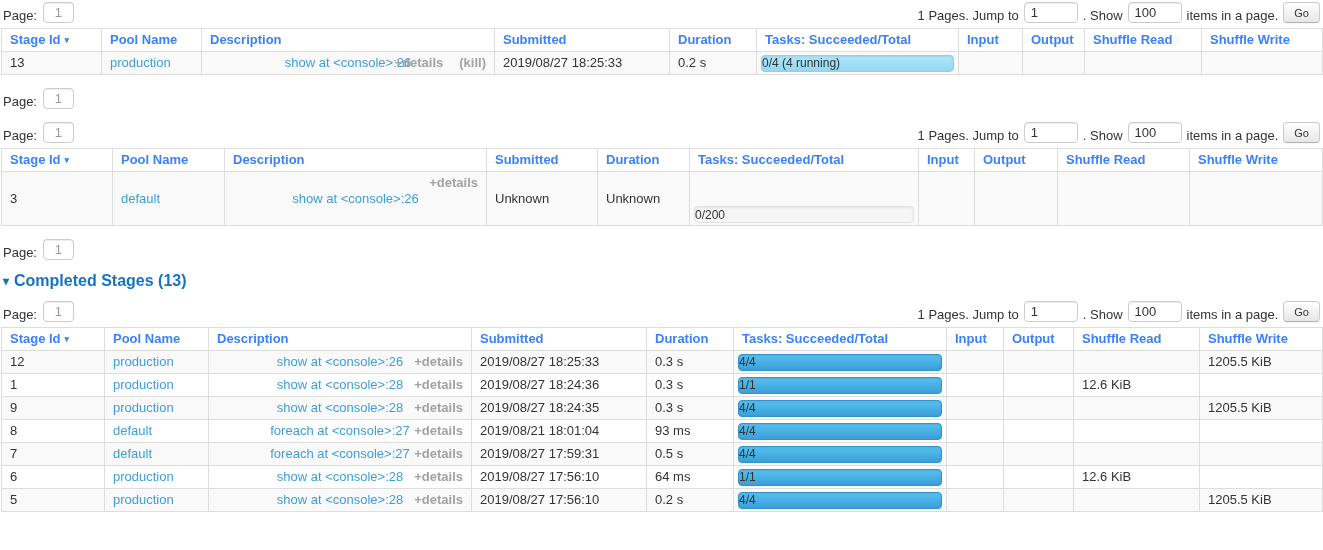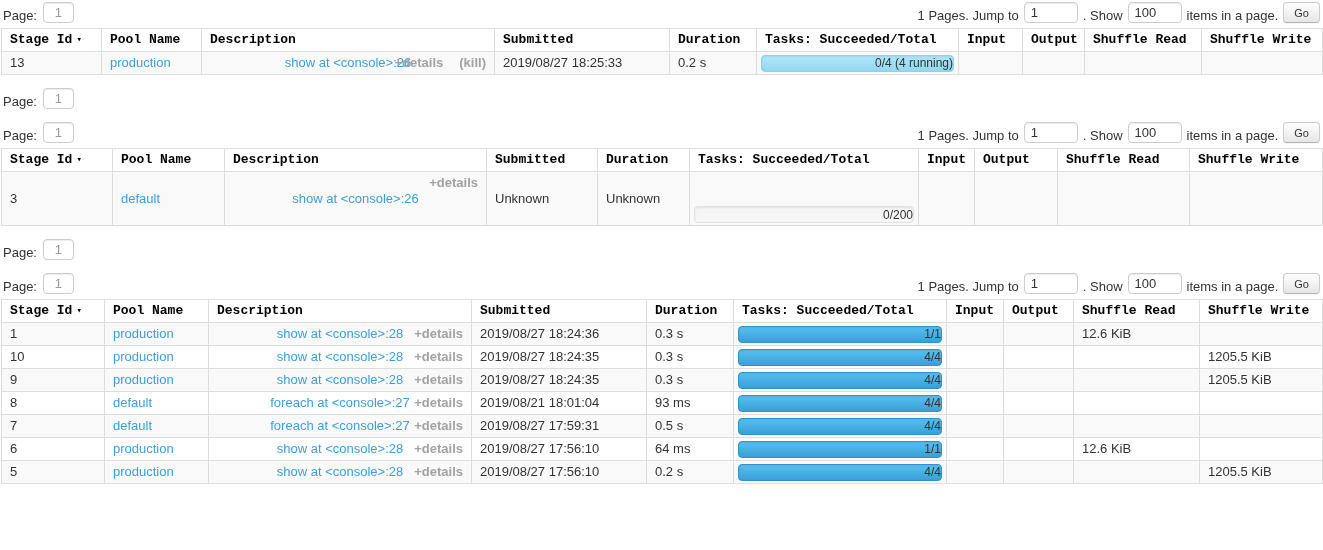--- a/index.html
+++ b/index.html
@@ -39,32 +39,32 @@
     height:21px;padding:1px 10px;font-family:"Liberation Sans",sans-serif;font-size:11px;color:#333;
     background:linear-gradient(to bottom,#ffffff,#e6e6e6);
     border:1px solid #cccccc;border-bottom-color:#b3b3b3;border-radius:4px;cursor:pointer;
     box-shadow:inset 0 1px 0 rgba(255,255,255,.2),0 1px 2px rgba(0,0,0,.05);
   }
   table{border-collapse:collapse;table-layout:fixed;width:1321px;margin:0 0 13px 0;}
   th,td{
     border:1px solid var(--table-border);padding:4px 8px;text-align:left;
     font-size:13px;line-height:14px;white-space:nowrap;overflow:hidden;
   }
-  th{font-weight:bold;color:#000000;background:#fff;cursor:pointer;font-family:Liberation Mono, monospace;}
+  th{font-weight:bold;color:#3b82f6;background:#fff;cursor:pointer;}
   th .sort{font-size:9px;margin-left:4px;vertical-align:1px;}
   tbody tr:nth-child(odd){background:var(--stripe-bg);}
   tbody tr:nth-child(even){background:#ffffff;}
   a.lnk{color:var(--link-blue);text-decoration:none;cursor:pointer;}
   td.desc{position:relative;text-align:center;}
   td.desc .dright{position:absolute;right:8px;top:4px;font-weight:bold;}
   a.gray{color:#a2a2a2;text-decoration:none;cursor:pointer;}
   a.kill{margin-left:16px;}
   td.tasks-cell{padding:2px 4px;}
   .progress{
-    height:17px;border-radius:4px;display:flex;align-items:center;justify-content:flex-end;
+    height:17px;border-radius:4px;display:flex;align-items:center;justify-content:flex-start;
     font-size:12px;color:#333;box-shadow:inset 0 1px 2px rgba(0,0,0,0.08);
   }
   .progress.completed{
     background:linear-gradient(to bottom,var(--bar-completed-top),var(--bar-completed-bottom));
     border:1px solid #3394c9;
   }
   .progress.running{
     background:linear-gradient(to bottom,var(--bar-running-top),var(--bar-running-bottom));
     border:1px solid #8fd0ec;
   }
@@ -208,20 +208,21 @@
         </tbody>
       </table>
       <div class="pagerow bottom">
         <div class="pleft">
           <span>Page:</span>
           <input class="pgin small" type="text" value="1" style="">
         </div>
       </div>
     </section>
     <section class="stage-section">
+      <h4><span class="tri">▾</span><a>Completed Stages (13)</a></h4>
       <div class="pagerow">
         <div class="pleft">
           <span>Page:</span>
           <input class="pgin small" type="text" value="1" style="">
         </div>
         <div class="pright">
           <span>1 Pages. Jump to</span>
           <input class="pgin jump" type="text" value="1" style="">
           <span>. Show</span>
           <input class="pgin jump" type="text" value="100" style="">
@@ -251,50 +252,50 @@
             <th><span>Duration</span></th>
             <th><span>Tasks: Succeeded/Total</span></th>
             <th><span>Input</span></th>
             <th><span>Output</span></th>
             <th><span>Shuffle Read</span></th>
             <th><span>Shuffle Write</span></th>
           </tr>
         </thead>
         <tbody>
           <tr>
+            <td>12</td>
+            <td><a class="lnk">production</a></td>
+            <td class="desc"><a class="lnk">show at &lt;console&gt;:26</a><span class="dright"><a class="gray">+details</a></span></td>
+            <td>2019/08/27 18:25:33</td>
+            <td>0.3 s</td>
+            <td class="tasks-cell">
+              <div class="progress completed">
+                <span class="plabel">4/4</span>
+              </div>
+            </td>
+            <td></td>
+            <td></td>
+            <td></td>
+            <td>1205.5 KiB</td>
+          </tr>
+          <tr>
             <td>1</td>
             <td><a class="lnk">production</a></td>
             <td class="desc"><a class="lnk">show at &lt;console&gt;:28</a><span class="dright"><a class="gray">+details</a></span></td>
             <td>2019/08/27 18:24:36</td>
             <td>0.3 s</td>
             <td class="tasks-cell">
               <div class="progress completed">
                 <span class="plabel">1/1</span>
               </div>
             </td>
             <td></td>
             <td></td>
             <td>12.6 KiB</td>
             <td></td>
-          </tr>
-          <tr>
-            <td>10</td>
-            <td><a class="lnk">production</a></td>
-            <td class="desc"><a class="lnk">show at &lt;console&gt;:28</a><span class="dright"><a class="gray">+details</a></span></td>
-            <td>2019/08/27 18:24:35</td>
-            <td>0.3 s</td>
-            <td class="tasks-cell">
-              <div class="progress completed">
-                <span class="plabel">4/4</span>
-              </div>
-            </td>
-            <td></td>
-            <td></td>
-            <td></td>
-            <td>1205.5 KiB</td>
           </tr>
           <tr>
             <td>9</td>
             <td><a class="lnk">production</a></td>
             <td class="desc"><a class="lnk">show at &lt;console&gt;:28</a><span class="dright"><a class="gray">+details</a></span></td>
             <td>2019/08/27 18:24:35</td>
             <td>0.3 s</td>
             <td class="tasks-cell">
               <div class="progress completed">
                 <span class="plabel">4/4</span>

